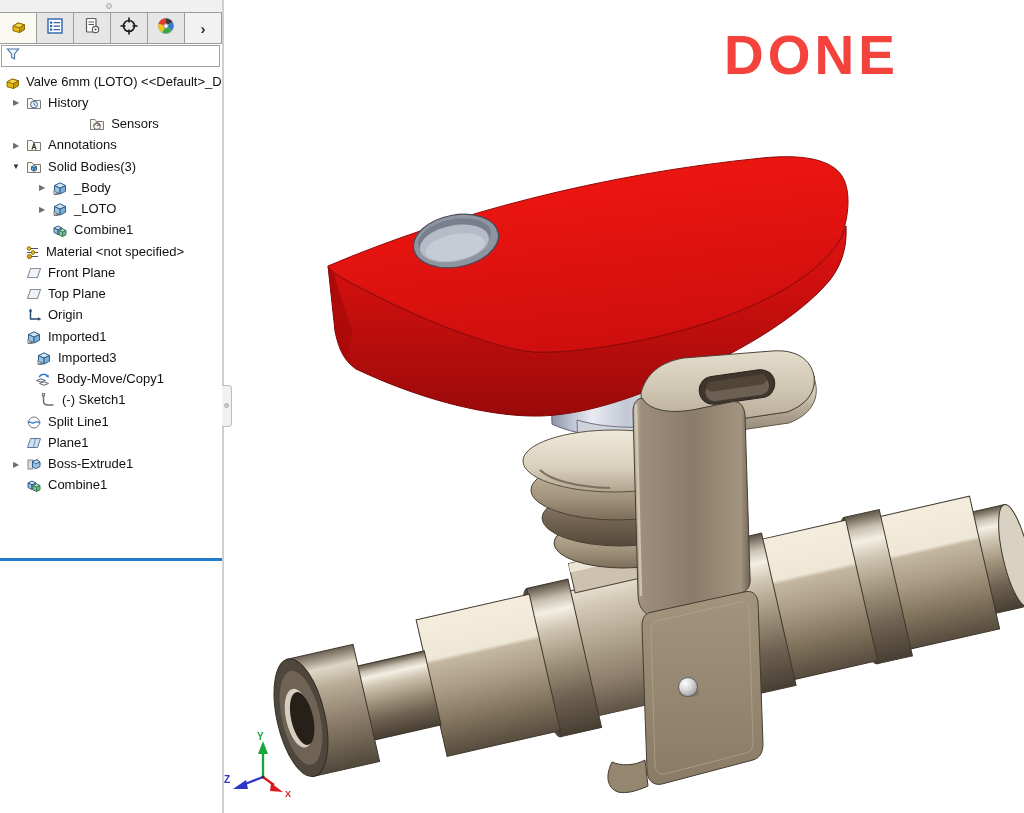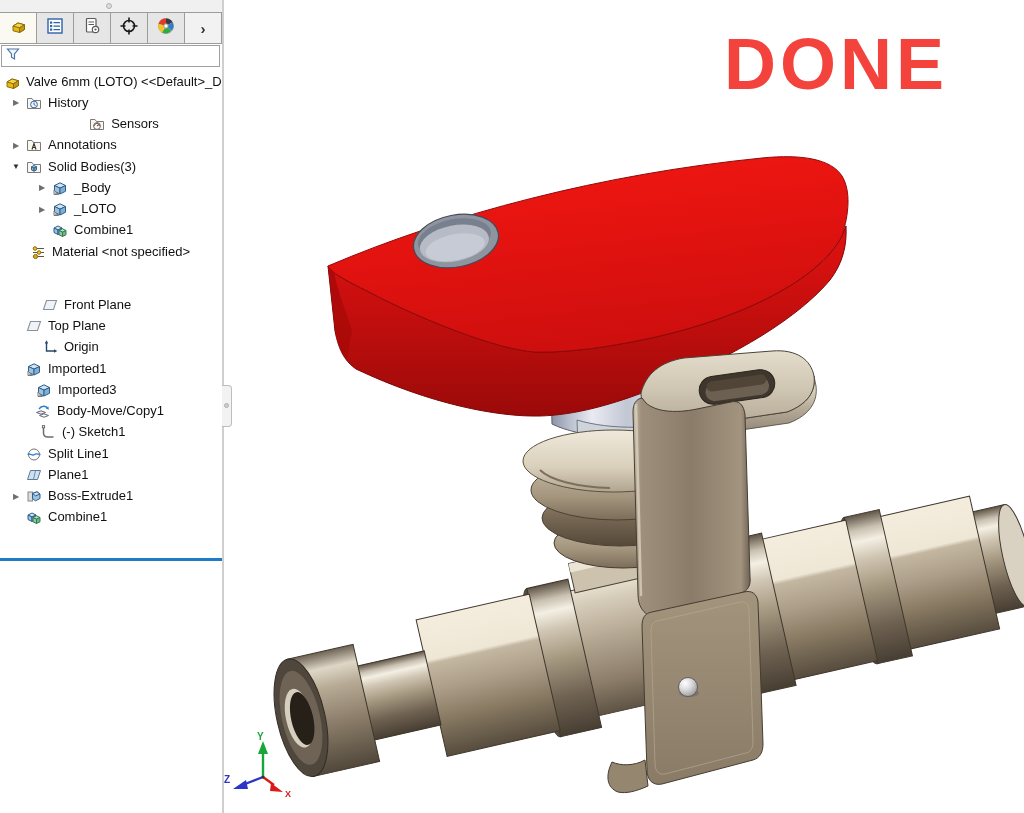--- a/index.html
+++ b/index.html
@@ -27,21 +27,21 @@
   .ticon{width:17px;flex:0 0 17px;height:16px;margin-right:5px;}
   .ticon svg{display:block;}
   .tlabel{line-height:16px;}
   .rollback{position:absolute;left:0;top:558px;width:222px;height:3px;background:#1f7ac8;}
   .splitter-handle{position:absolute;left:222px;top:385px;width:10px;height:42px;background:#f2f2f2;
                    border:1px solid #bdbdbd;border-left:none;border-radius:0 4px 4px 0;box-sizing:border-box;}
   .splitter-grip{position:absolute;left:2px;top:17px;width:5px;height:5px;border-radius:50%;
                  background:#cdcdcd;border:1px solid #aeaeae;box-sizing:border-box;}
   
   .viewport{position:absolute;left:224px;top:0;width:800px;height:813px;background:#fff;}
-  .done{position:absolute;left:724px;top:28px;font-size:72px;font-weight:bold;letter-spacing:4px;
+  .done{position:absolute;left:724px;top:28px;font-size:55px;font-weight:bold;letter-spacing:4px;
         color:#f4433c;line-height:1;}
   .modelsvg{position:absolute;left:0;top:0;}
 </style>
 </head>
 <body>
 
 <div class="stage">
 
   <div class="viewport"></div>
 
@@ -384,51 +384,51 @@
               <path d="M2 6 L6 4 L10 6 L6 8 Z" fill="#cfe3f2" stroke="#2f5e8c"></path>
               <path d="M2 6 L6 8 V12.5 L2 10.5 Z" fill="#9cc3e0" stroke="#2f5e8c"></path>
               <path d="M10 6 L6 8 V12.5 L10 10.5 Z" fill="#7fb0d4" stroke="#2f5e8c"></path>
               <path d="M7 8.5 L10.5 6.8 L14 8.5 L10.5 10.2 Z" fill="#bfe0c8" stroke="#2e7d4f"></path>
               <path d="M7 8.5 L10.5 10.2 V14.5 L7 12.8 Z" fill="#93c7a5" stroke="#2e7d4f"></path>
               <path d="M14 8.5 L10.5 10.2 V14.5 L14 12.8 Z" fill="#74b58b" stroke="#2e7d4f"></path>
             </svg>
           </span>
           <span class="tlabel">Combine1</span>
         </div>
-        <div class="tree-row" style="padding-left: 10px;">
+        <div class="tree-row" style="padding-left: 4px;">
           <span class="twisty"></span>
           <span class="ticon">
             <svg width="16" height="16" viewBox="0 0 16 16" xmlns="http://www.w3.org/2000/svg">
               <path d="M3 4.5 H14 M3 8.5 H14 M3 12.5 H14" stroke="#555" stroke-width="1.2"></path>
               <circle cx="5" cy="4.5" r="1.8" fill="#f5c518" stroke="#8a6d10"></circle>
               <circle cx="9" cy="8.5" r="1.8" fill="#f5c518" stroke="#8a6d10"></circle>
               <circle cx="5.5" cy="12.5" r="2.1" fill="#e0a516" stroke="#8a6d10"></circle>
             </svg>
           </span>
           <span class="tlabel">Material &lt;not specified&gt;</span>
         </div>
-        <div class="tree-row" style="padding-left: 22px; margin-top: 32px;">
+        <div class="tree-row" style="padding-left: 6px;">
           <span class="twisty"></span>
           <span class="ticon">
             <svg width="16" height="16" viewBox="0 0 16 16" xmlns="http://www.w3.org/2000/svg">
               <path d="M4.5 3.5 L14.5 3.5 L11.5 12.5 L1.5 12.5 Z" fill="rgba(190,205,220,0.25)" stroke="#8a929c" stroke-width="1.1"></path>
             </svg>
           </span>
           <span class="tlabel">Front Plane</span>
         </div>
         <div class="tree-row" style="padding-left: 6px;">
           <span class="twisty"></span>
           <span class="ticon">
             <svg width="16" height="16" viewBox="0 0 16 16" xmlns="http://www.w3.org/2000/svg">
               <path d="M4.5 3.5 L14.5 3.5 L11.5 12.5 L1.5 12.5 Z" fill="rgba(190,205,220,0.25)" stroke="#8a929c" stroke-width="1.1"></path>
             </svg>
           </span>
           <span class="tlabel">Top Plane</span>
         </div>
-        <div class="tree-row" style="padding-left: 22px;">
+        <div class="tree-row" style="padding-left: 6px;">
           <span class="twisty"></span>
           <span class="ticon">
             <svg width="16" height="16" viewBox="0 0 16 16" xmlns="http://www.w3.org/2000/svg">
               <path d="M4.5 3.5 V12 H13" fill="none" stroke="#274868" stroke-width="1.4"></path>
               <path d="M4.5 1.2 L2.8 4.5 H6.2 Z" fill="#274868"></path>
               <path d="M15.3 12 L12 10.3 V13.7 Z" fill="#274868"></path>
             </svg>
           </span>
           <span class="tlabel">Origin</span>
         </div>

